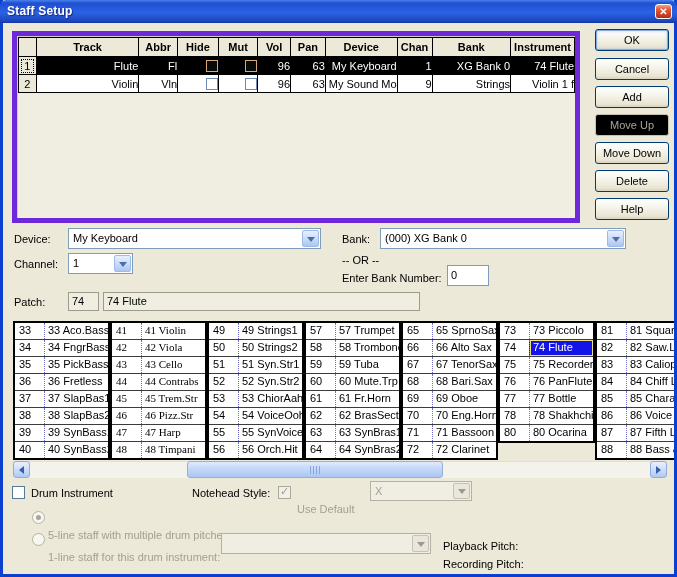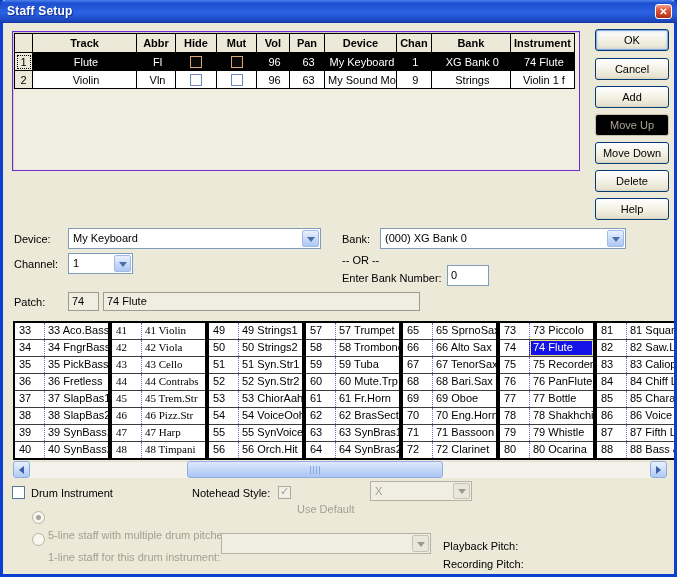--- a/index.html
+++ b/index.html
@@ -14,25 +14,25 @@
     background:linear-gradient(180deg,#4A80EE 0%,#1E4FD0 14%,#2B62E4 55%,#1B45BC 92%,#1336A0 100%);
     border-radius:6px 6px 0 0; z-index:60; }
   .title { position:absolute; left:7px; top:4px; color:#fff; font-size:12px; font-weight:bold;
     text-shadow:1px 1px 1px #12298A; letter-spacing:.2px; }
   .close-btn { position:absolute; right:5px; top:4px; width:17px; height:15px;
     background:linear-gradient(180deg,#F2A08C 0%,#E05A3C 35%,#C33C22 80%,#A92F18 100%);
     border:1px solid #fff; border-radius:3px; display:flex; align-items:center; justify-content:center; cursor:pointer; }
   .close-x { color:#fff; font-size:10px; font-weight:bold; line-height:1; }
 
   
-  .table-frame { position:absolute; left:12px; top:31px; width:568px; height:140px;
-    background:#F0EEE1; border:1px solid #6d28d9; box-shadow:inset 1px 1px 0 #CFCDBE; }
+  .table-frame { position:absolute; left:12px; top:31px; width:568px; height:192px;
+    background:#F0EEE1; border:5px solid #6d28d9; box-shadow:inset 1px 1px 0 #CFCDBE; }
   table.track-table { border-collapse:collapse; table-layout:fixed; margin:1px 0 0 1px; }
   table.track-table th, table.track-table td { border:1px solid #000; font-size:11px; height:18px;
-    padding:0 0 0 3px; text-align:center; overflow:hidden; white-space:nowrap; }
+    padding:0 0 0 3px; text-align:right; overflow:hidden; white-space:nowrap; }
   table.track-table th { font-weight:bold; text-align:center; background:#ECE9D8; height:19px; padding:0; }
   table.track-table td { background:#fff; color:#000; }
   table.track-table td.rownum { background:#ECE9D8; text-align:center; padding:0; }
   tr.selected td { background:#000; color:#fff; }
   tr.selected td.rownum { background:#ECE9D8; color:#000; outline:1px dotted #000; outline-offset:-3px; }
   td.cbx-cell { text-align:center; padding:0 !important; }
   .cbx { display:inline-block; width:12px; height:12px; background:#fff; border:1px solid #6B8CB8; vertical-align:middle; }
   tr.selected .cbx { background:#0A0A0A; border:1px solid #D8A878; }
 
   
@@ -395,24 +395,20 @@
         </div>
         <div class="irow">
           <span class="inum">77</span>
           <span class="iname">77 Bottle</span>
         </div>
         <div class="irow">
           <span class="inum">78</span>
           <span class="iname">78 Shakhchi</span>
         </div>
         <div class="irow">
-          <span class="inum">79</span>
-          <span class="iname">79 Whistle</span>
-        </div>
-        <div class="irow">
           <span class="inum">80</span>
           <span class="iname">80 Ocarina</span>
         </div>
       </div>
       <div class="igroup" style="left: 582px;">
         <div class="irow">
           <span class="inum">81</span>
           <span class="iname">81 Square</span>
         </div>
         <div class="irow">

